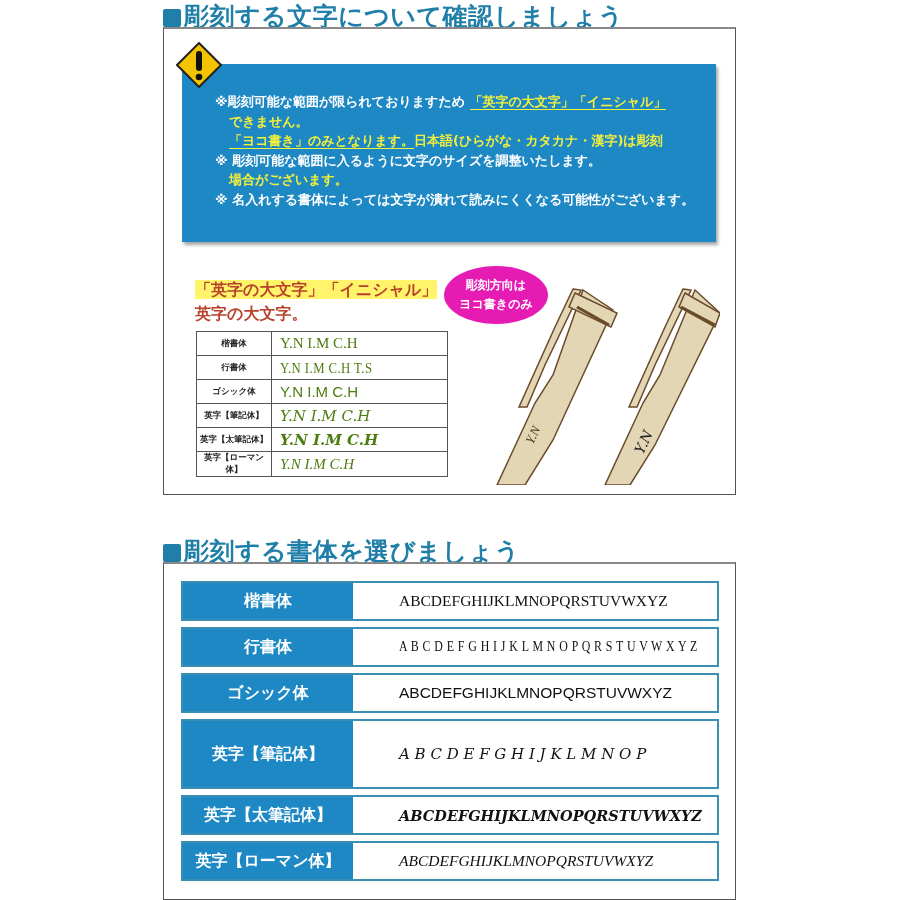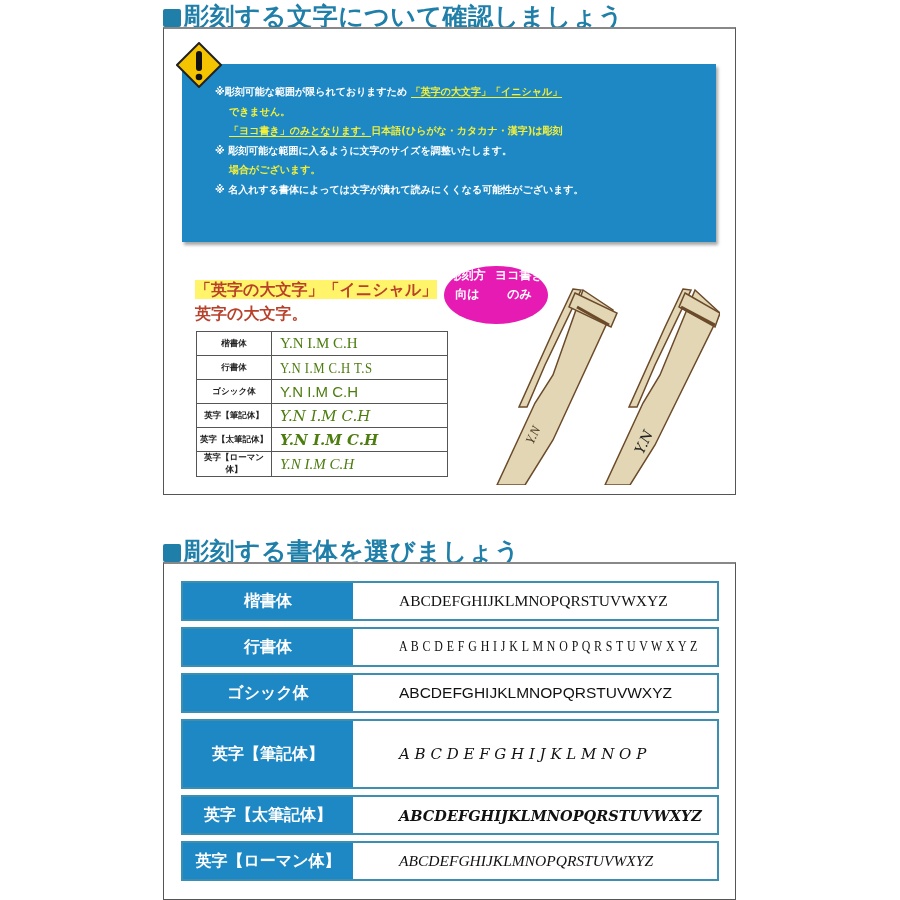--- a/index.html
+++ b/index.html
@@ -10,22 +10,22 @@
                    font-size:25px; letter-spacing:0.5px; white-space:nowrap; }
   .section-title .sq { display:inline-block; width:18px; height:18px; background:#1f7fa8;
                        margin-right:3px; vertical-align:-2px; border-radius:2px; }
 
   .frame { position:absolute; left:163px; width:573px; background:#fff;
            border:1px solid #555; border-top:2px solid #888; box-sizing:border-box; }
 
   
   .notice { position:absolute; left:182px; top:64px; width:534px; height:178px;
             background:#1e88c4; box-shadow:2px 3px 3px rgba(0,0,0,0.35); }
-  .notice-text { position:absolute; left:215px; top:82px; width:500px;
-                 font-size:10px; line-height:19.5px; font-weight:bold; color:#fff; }
+  .notice-text { position:absolute; left:215px; top:92px; width:500px;
+                 font-size:13px; line-height:19.5px; font-weight:bold; color:#fff; }
   .notice-text .y { color:#f4f03a; }
   .notice-text .u { border-bottom:1.5px solid #f4f03a; }
   .notice-text .indent { padding-left:14px; display:block; }
   .warn { position:absolute; left:176px; top:42px; width:46px; height:46px; }
 
   
   .hl-line { position:absolute; left:195px; font-weight:bold; color:#b8412b;
              font-size:16px; white-space:nowrap; }
   .hl-line.first span { background:#fff46a; }
   .sample-table { position:absolute; left:196px; top:331px; border-collapse:collapse; }
@@ -35,21 +35,21 @@
   .f-serif { font-family:"Liberation Serif", "DejaVu Serif", serif; }
   .f-gyo { font-family:"Liberation Serif", serif; letter-spacing:0.5px; transform:scaleX(0.85); display:inline-block; transform-origin:left; }
   .f-goth { font-family:"Liberation Sans", sans-serif; }
   .f-script { font-family:"DejaVu Serif", serif; font-style:italic; }
   .f-bold { font-family:"DejaVu Serif", serif; font-style:italic; font-weight:bold; }
   .f-roman { font-family:"Liberation Serif", serif; font-style:italic; }
 
   .bubble { position:absolute; left:444px; top:266px; width:104px; height:58px;
             background:#e51bb4; border-radius:50%; color:#fff; font-weight:bold;
             font-size:12px; line-height:19px; text-align:center; display:flex;
-            flex-direction:row; justify-content:center; }
+            flex-direction:column; justify-content:center; }
 
   
   .font-row { position:absolute; left:181px; width:538px; display:flex;
               border:2px solid #3c8fb0; box-sizing:border-box; background:#fff; }
   .font-row .name { width:170px; background:#1e88c4; color:#fff; font-weight:bold;
                     font-size:16px; display:flex; align-items:center; justify-content:center; white-space:nowrap; }
   .font-row .sample { flex:1; padding-left:10px; display:flex; flex-direction:column; justify-content:center;
                       font-size:15.5px; color:#111; white-space:nowrap; overflow:hidden;margin-left:36px; }
 </style>
 </head>

